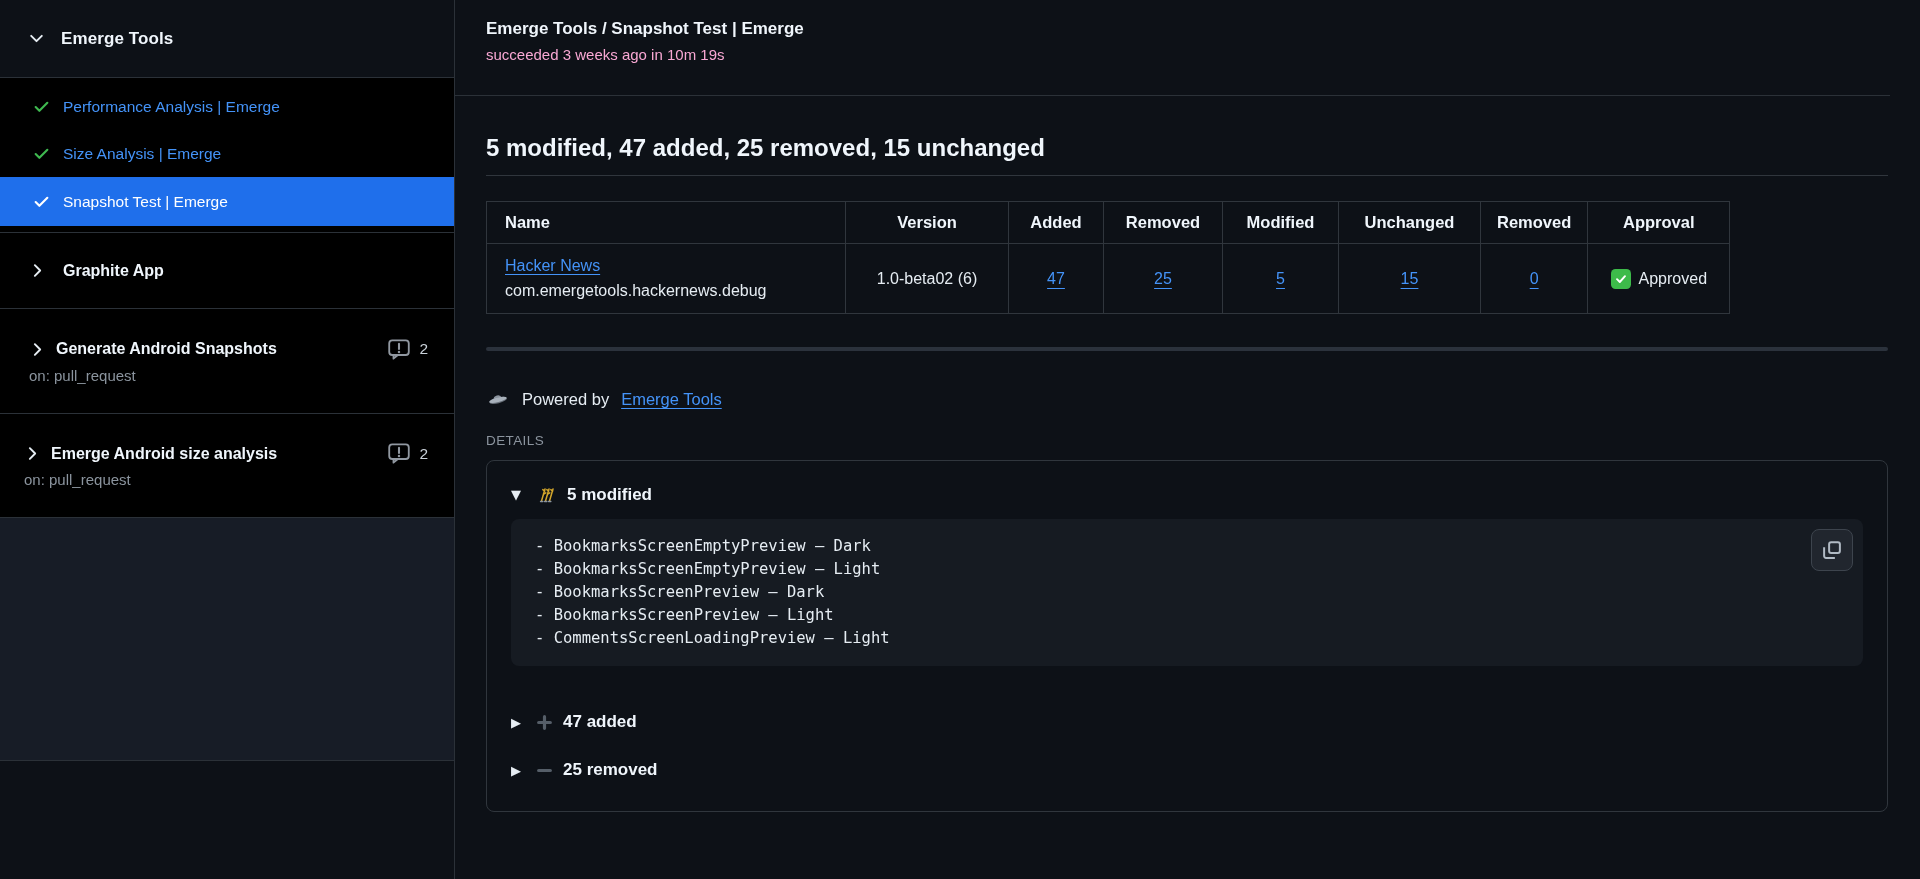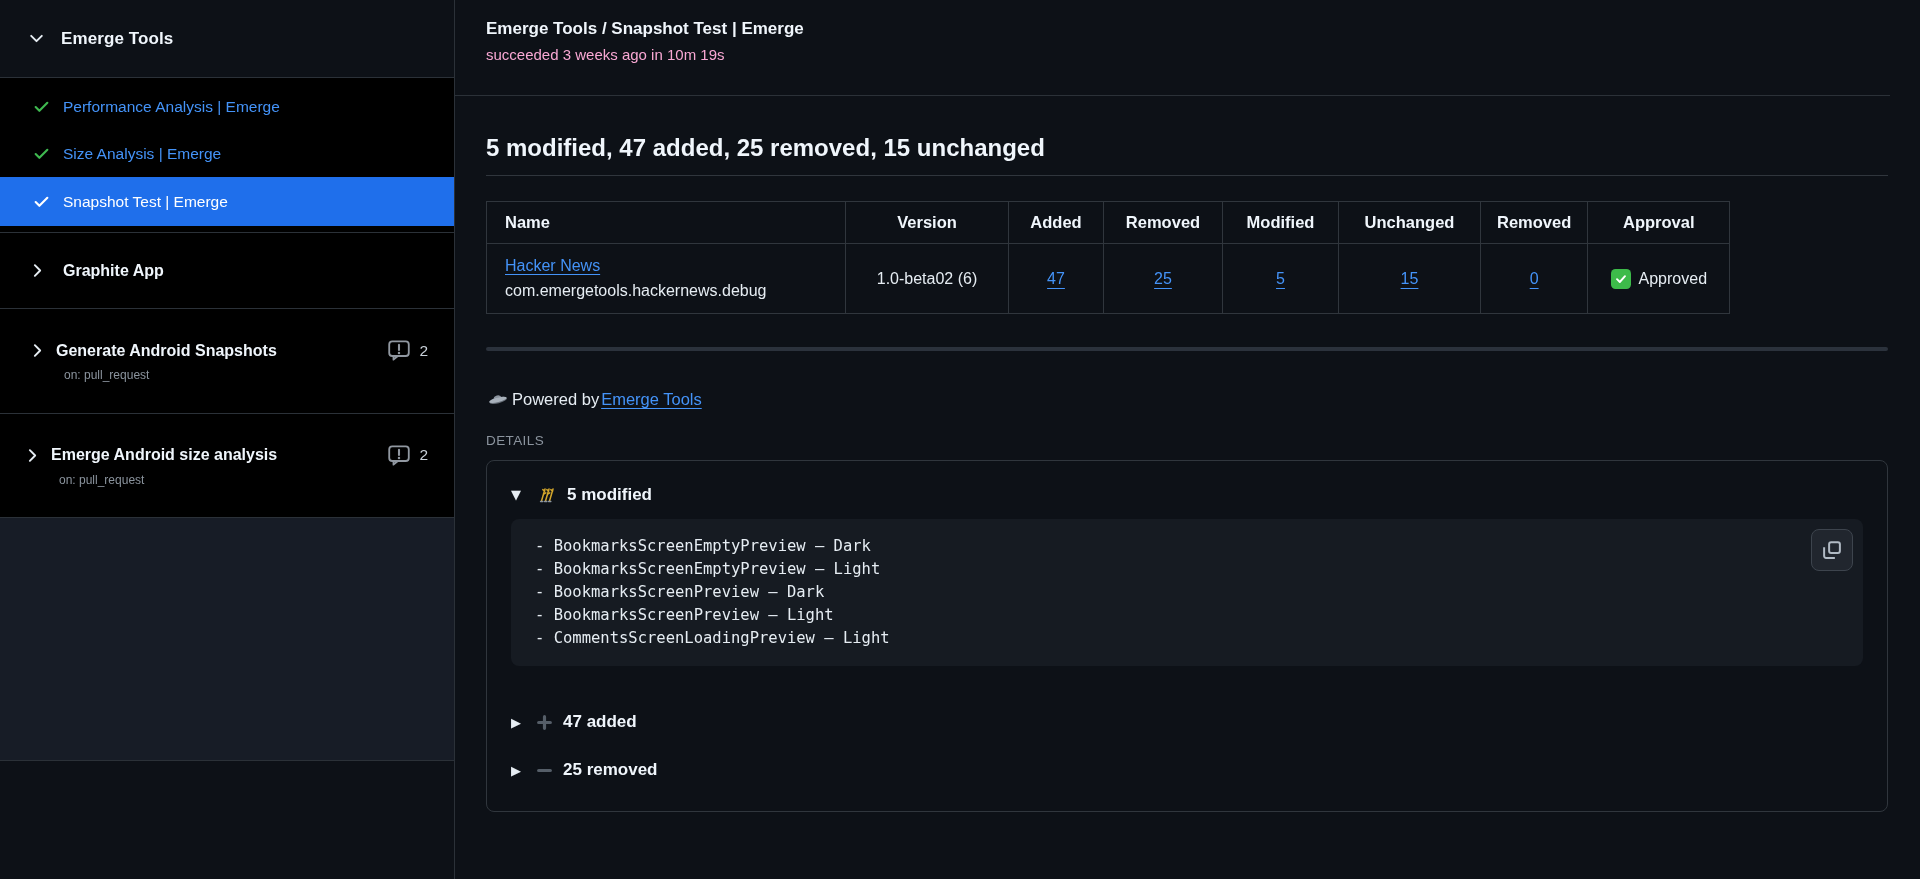--- a/index.html
+++ b/index.html
@@ -19,21 +19,21 @@
   .sb-run.selected .sb-run-label { color:#ffffff; }
   .sb-section { height:76px; display:flex; align-items:center; gap:17px; padding-left:29px; border-top:1px solid #2b3138; cursor:pointer; }
   .sb-section-label { font-size:16px; font-weight:700; color:#f0f6fc; }
   .sb-workflow { height:105px; border-top:1px solid #2b3138; display:flex; flex-direction:column; justify-content:center; padding:0 26px 0 29px; cursor:pointer; }
   .sb-workflow:last-of-type { border-bottom:1px solid #2b3138;padding-left:24px; }
   .sb-wf-top { display:flex; align-items:center; gap:10px; }
   .sb-wf-label { font-size:16px; font-weight:700; color:#f0f6fc; }
   .sb-wf-spacer { flex:1; }
   .sb-badge { display:flex; align-items:center; gap:9px; }
   .sb-badge-count { font-size:15.5px; color:#c9d1d9; }
-  .sb-wf-trigger { margin-top:7px; margin-left:35px; font-size:12px; color:#8b949e; }
+  .sb-wf-trigger { margin-top:7px; font-size:15px; color:#8b949e; }
   .sb-rest { height:243px; flex:0 0 243px; background:#171c26; border-bottom:1px solid #2b3138; }
   .sb-bottom { flex:1; background:#0d1117; }
 
   
   .main { flex:1; display:flex; flex-direction:column; min-width:0; }
   .main-header { height:96px; flex:0 0 96px; padding:19px 0 0 31px; position:relative; }
   .main-header::after { content:""; position:absolute; left:0; right:30px; bottom:0; height:1px; background:#2b3138; }
   .run-title { font-size:17px; font-weight:700; color:#f0f6fc; }
   .run-status { margin-top:7px; font-size:15px; color:#f9a8d4; }
   .content { padding:0 32px 0 31px; }
@@ -47,21 +47,21 @@
   .results td { font-size:16px; color:#e6edf3; text-align:center; vertical-align:middle; height:70px; }
   td.cell-name { text-align:left; padding:11px 18px; }
   .app-link { color:#4493f8; text-decoration:underline; text-underline-offset:3px; cursor:pointer; }
   .bundle-id { margin-top:7px; color:#e6edf3; }
   .num-link { color:#4493f8; text-decoration:underline; text-underline-offset:4px; cursor:pointer; }
   .approval-wrap { display:flex; align-items:center; justify-content:center; gap:8px; }
   .approve-check { width:20px; height:20px; border-radius:4.5px; background:#3dbb4a; display:flex; align-items:center; justify-content:center; }
 
   .thick-hr { height:4px; background:#2b323c; border:none; border-radius:2px; margin:33px 0 0 0; }
 
-  .powered { margin-top:39px; display:flex; align-items:center; gap:2px; font-size:16.5px; color:#e6edf3; }
+  .powered { margin-top:39px; display:flex; align-items:center; gap:12px; font-size:16.5px; color:#e6edf3; }
   .powered-link { color:#4493f8; text-decoration:underline; text-underline-offset:3px; cursor:pointer; }
 
   .details-label { margin-top:24px; font-size:13.5px; color:#8b949e; letter-spacing:.4px; }
   .details-box { margin-top:12px; height:352px; border:1px solid #30363d; border-radius:8px; padding:23px 24px; overflow:hidden; }
   .fold-row { display:flex; align-items:center; gap:10px; cursor:pointer; }
   .tri { font-size:13px; color:#e6edf3; width:15px; flex:0 0 15px; font-family:"DejaVu Sans",sans-serif; }
   .fold-title { font-size:17px; font-weight:700; color:#f0f6fc;text-align:right; }
   .icon-gap { display:flex; align-items:center; }
 
   .code-block { position:relative; margin-top:14px; background:#161b22; border-radius:8px; padding:16px 56px 16px 24px; }

